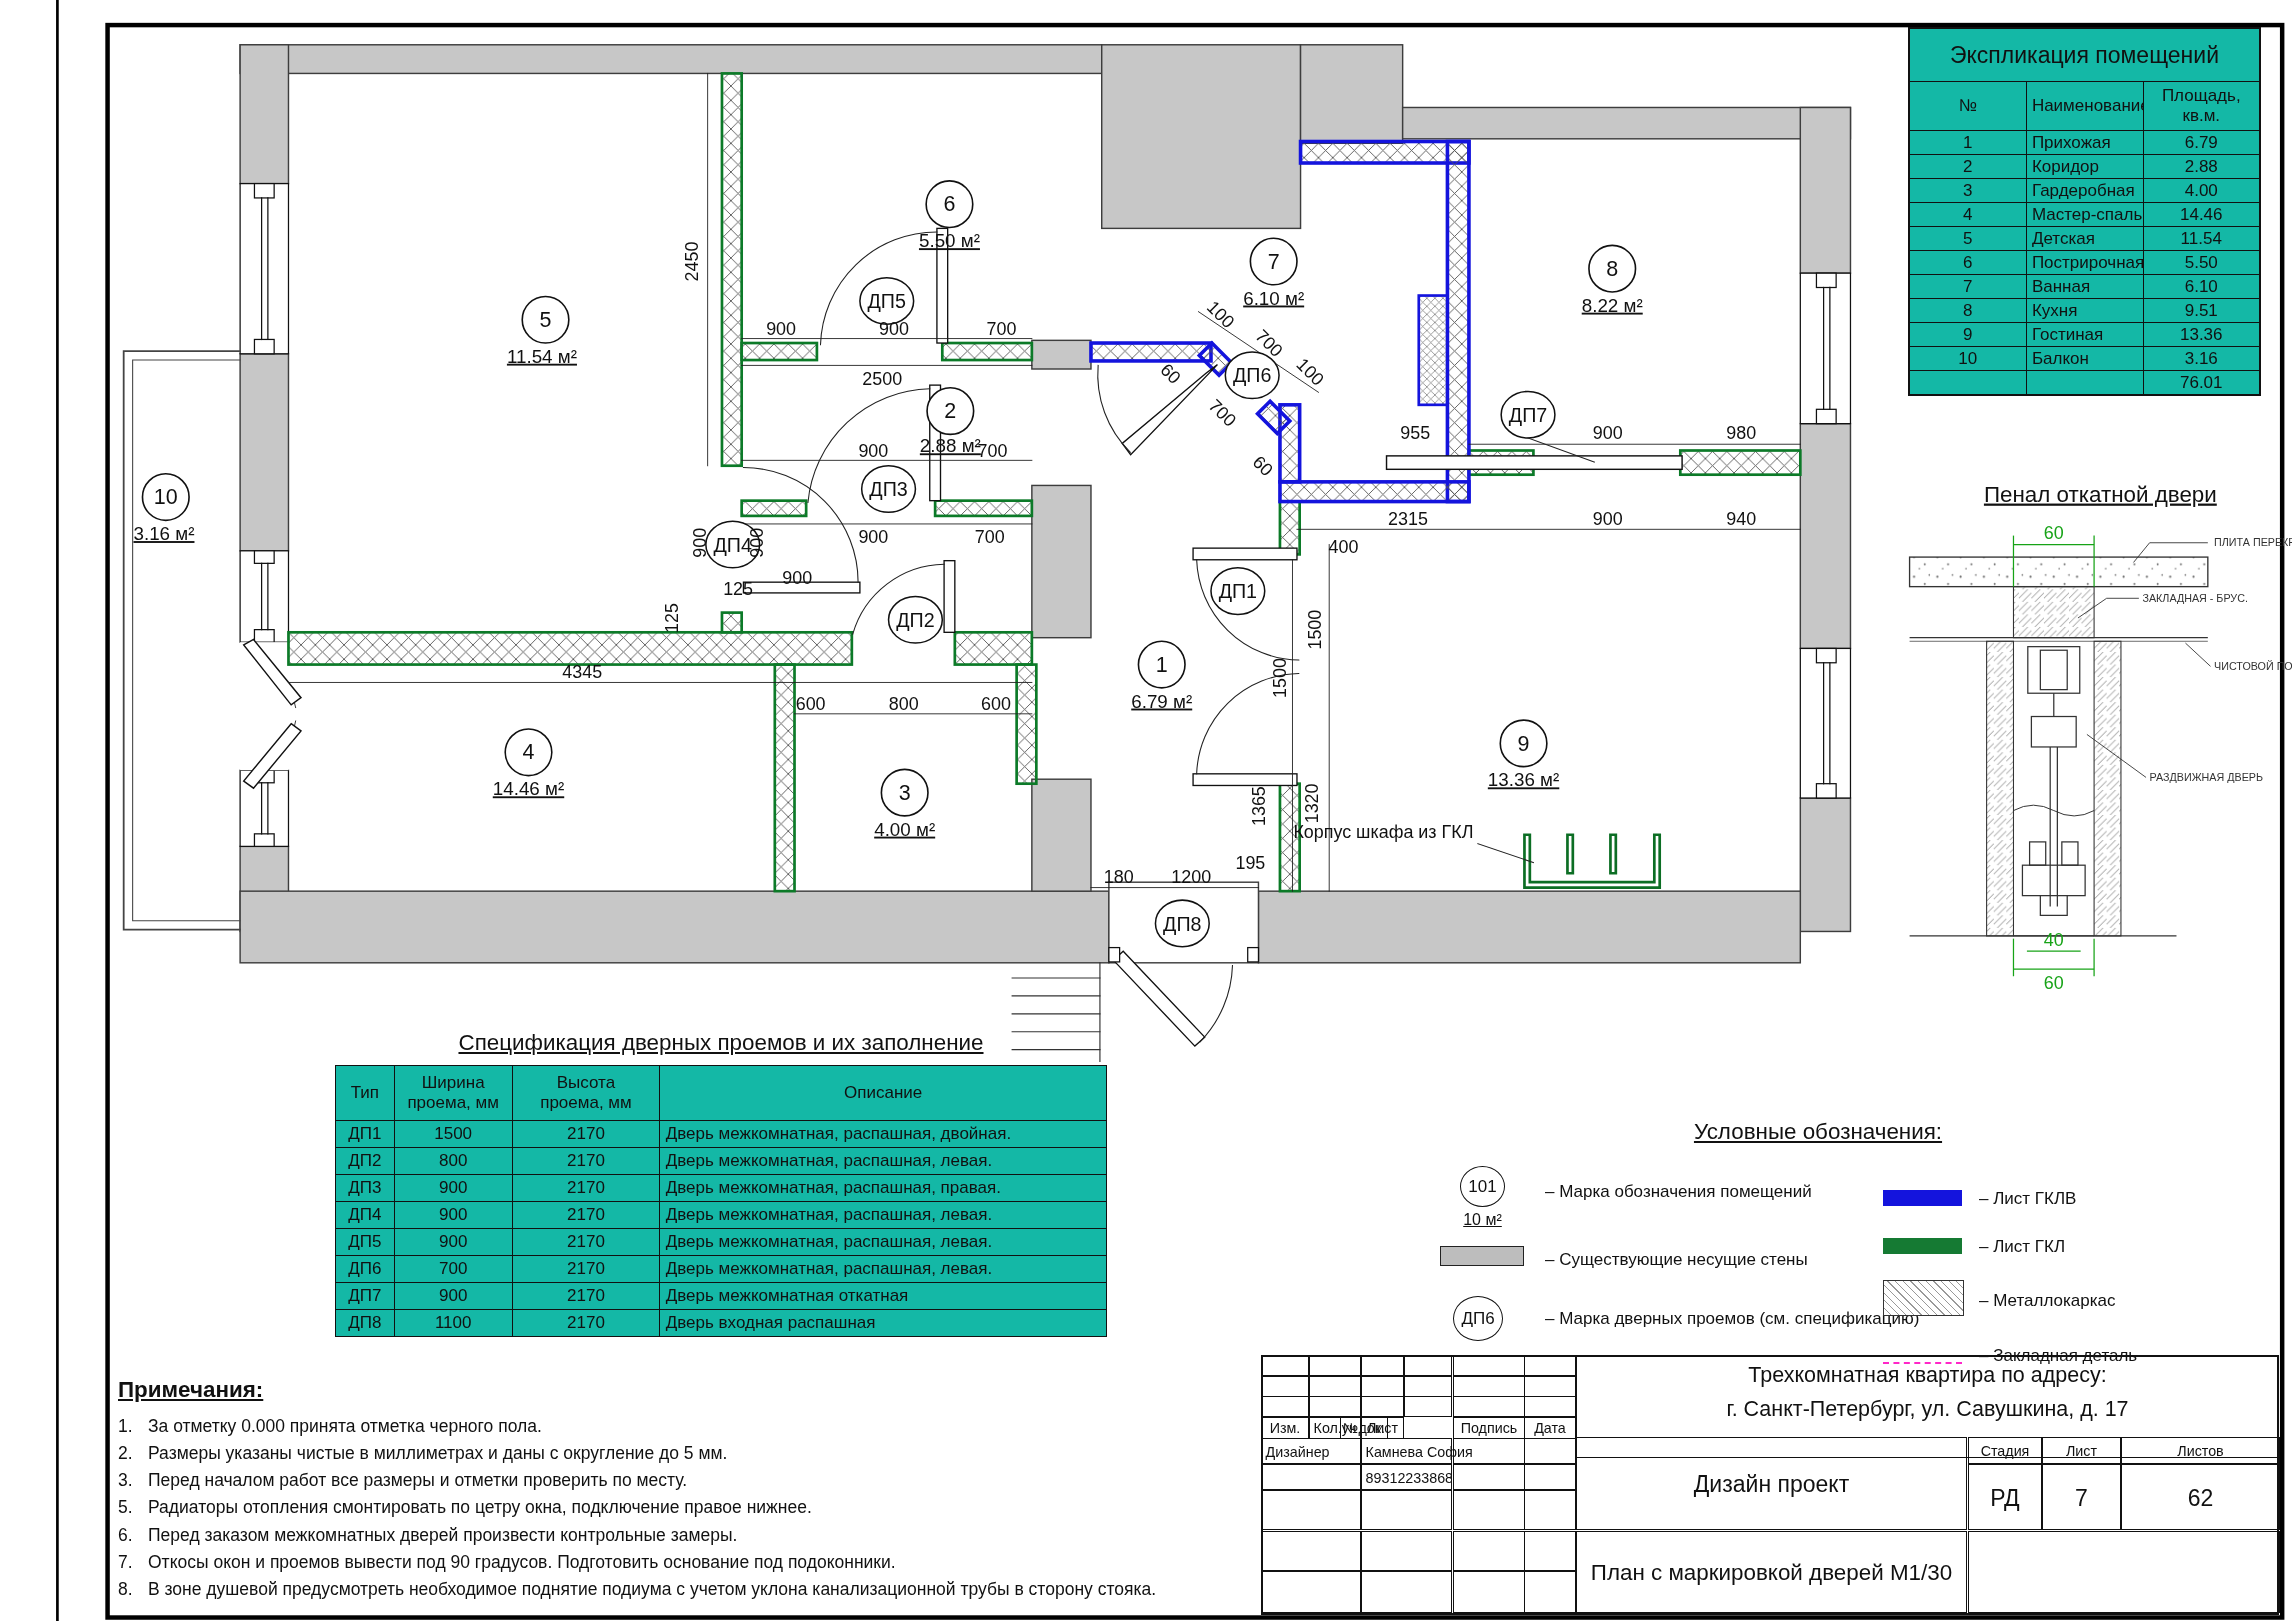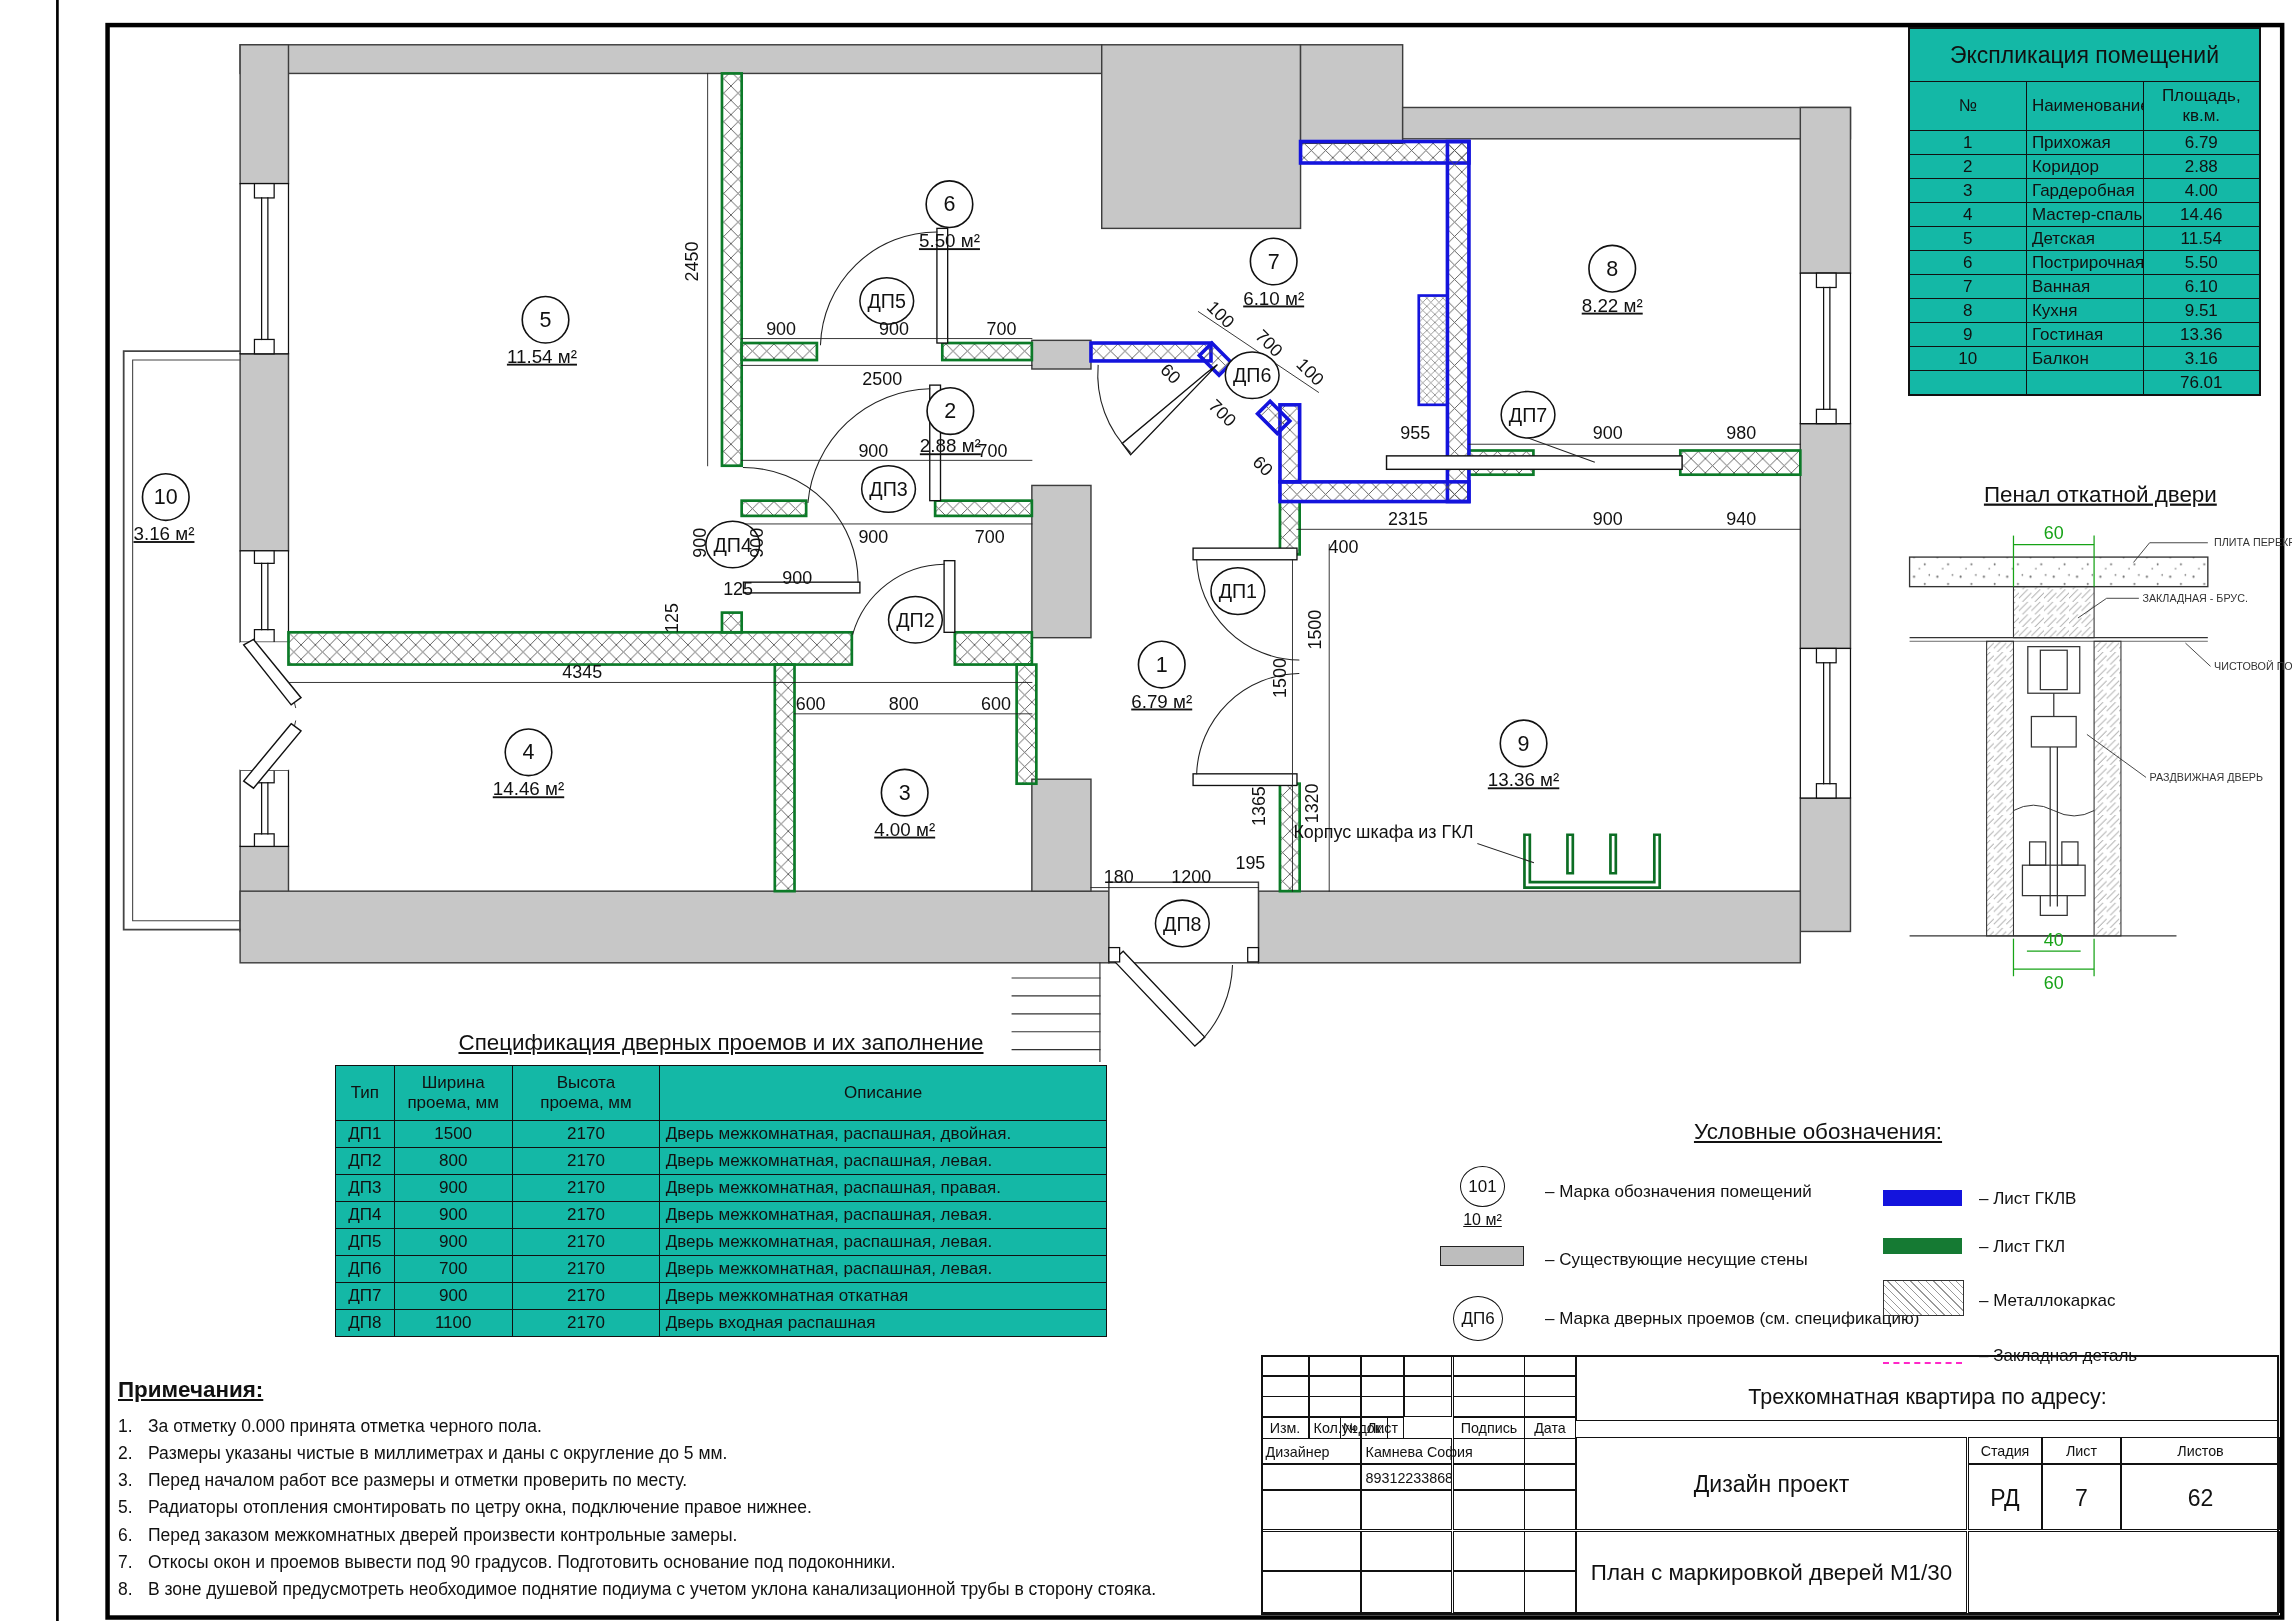--- a/index.html
+++ b/index.html
@@ -641,21 +641,21 @@
   <div class="tb-cell" style="left:1524px;top:1490px;width:52px;height:40px;"></div>
   <div class="tb-cell" style="left:1261px;top:1531px;width:100px;height:40px;"></div>
   <div class="tb-cell" style="left:1361px;top:1531px;width:91px;height:40px;"></div>
   <div class="tb-cell" style="left:1453px;top:1531px;width:72px;height:40px;"></div>
   <div class="tb-cell" style="left:1524px;top:1531px;width:52px;height:40px;"></div>
   <div class="tb-cell" style="left:1261px;top:1571px;width:100px;height:42px;"></div>
   <div class="tb-cell" style="left:1361px;top:1571px;width:91px;height:42px;"></div>
   <div class="tb-cell" style="left:1453px;top:1571px;width:72px;height:42px;"></div>
   <div class="tb-cell" style="left:1524px;top:1571px;width:52px;height:42px;"></div>
 
-  <div class="tb-cell" style="left:1576px;top:1355px;width:703px;height:66px;font-size:21.5px;line-height:34px;padding-top:24px;">
+  <div class="tb-cell" style="left:1576px;top:1355px;width:703px;height:103px;font-size:21.5px;line-height:34px;padding-top:2px;">
     <div>Трехкомнатная квартира по адресу:</div>
     <div>г. Санкт-Петербург, ул. Савушкина, д. 17</div>
   </div>
 
   <div class="tb-cell tb-big" style="left:1576px;top:1437px;width:391px;height:93px;line-height:93px;">Дизайн проект</div>
 
   <div class="tb-cell" style="left:1968px;top:1437px;width:74px;height:27px;line-height:27px;">Стадия</div>
   <div class="tb-cell" style="left:2042px;top:1437px;width:79px;height:27px;line-height:27px;">Лист</div>
   <div class="tb-cell" style="left:2121px;top:1437px;width:159px;height:27px;line-height:27px;">Листов</div>
   <div class="tb-cell tb-big" style="left:1968px;top:1464px;width:74px;height:66px;line-height:66px;">РД</div>

